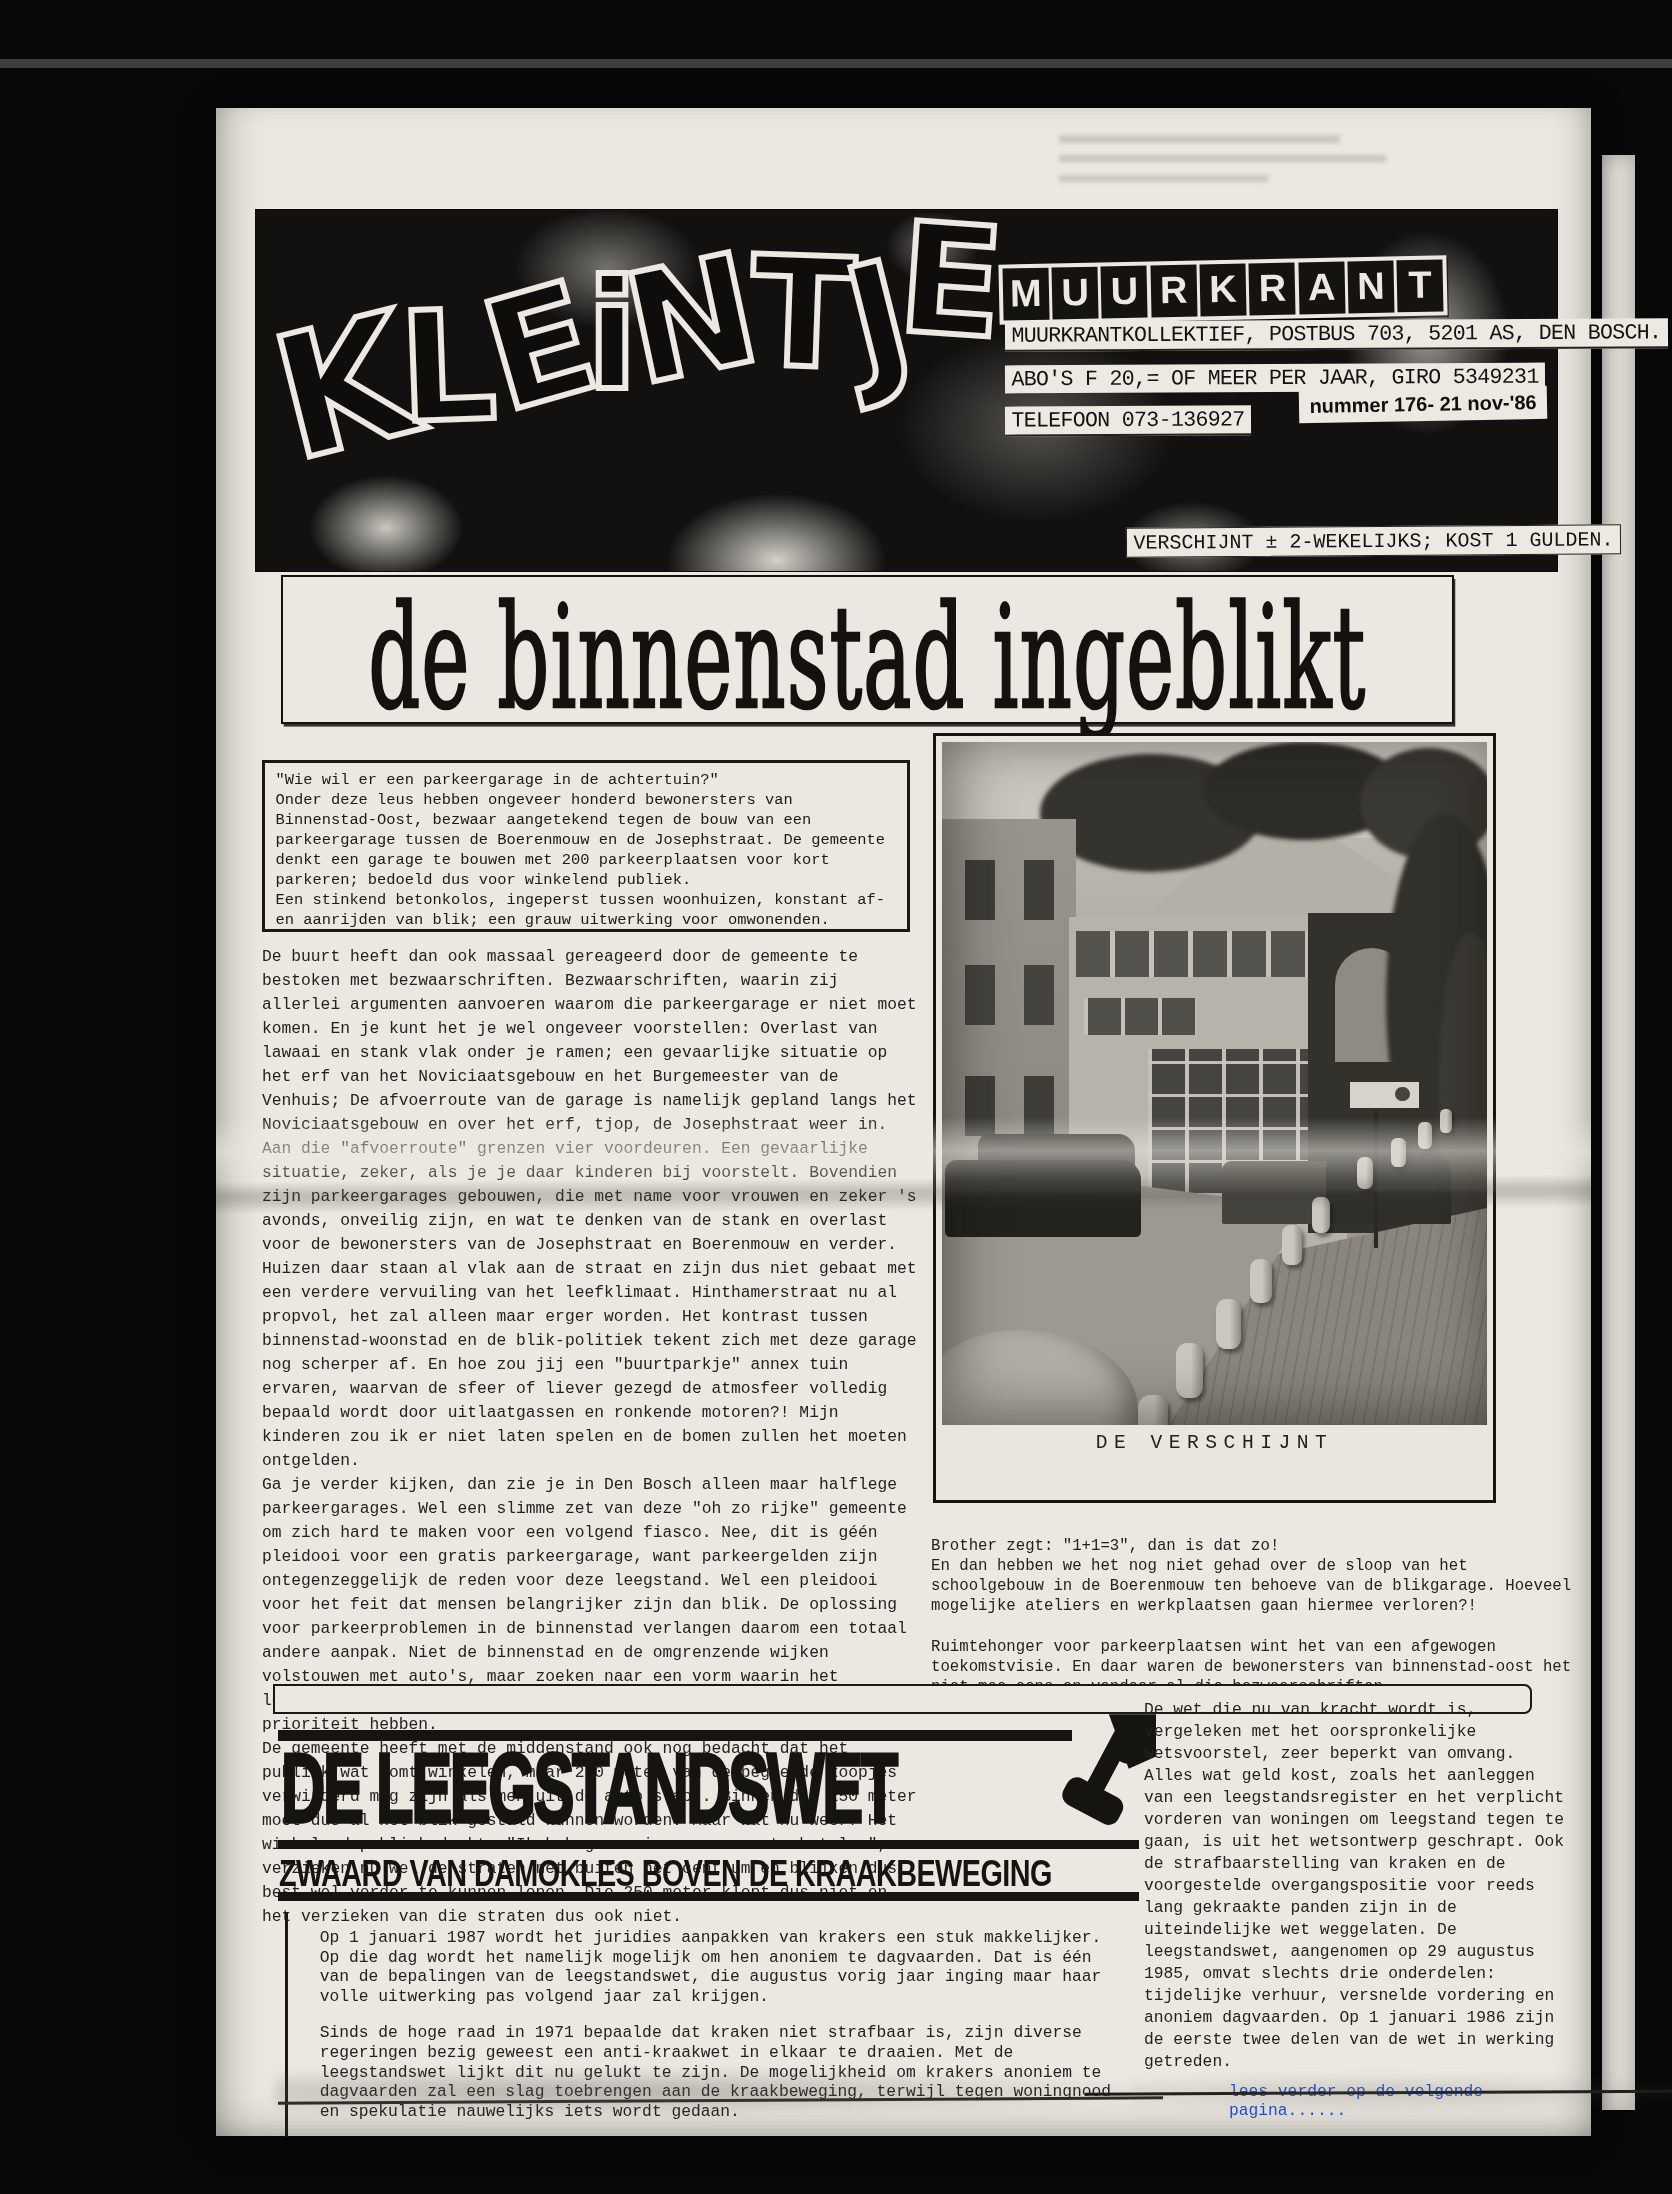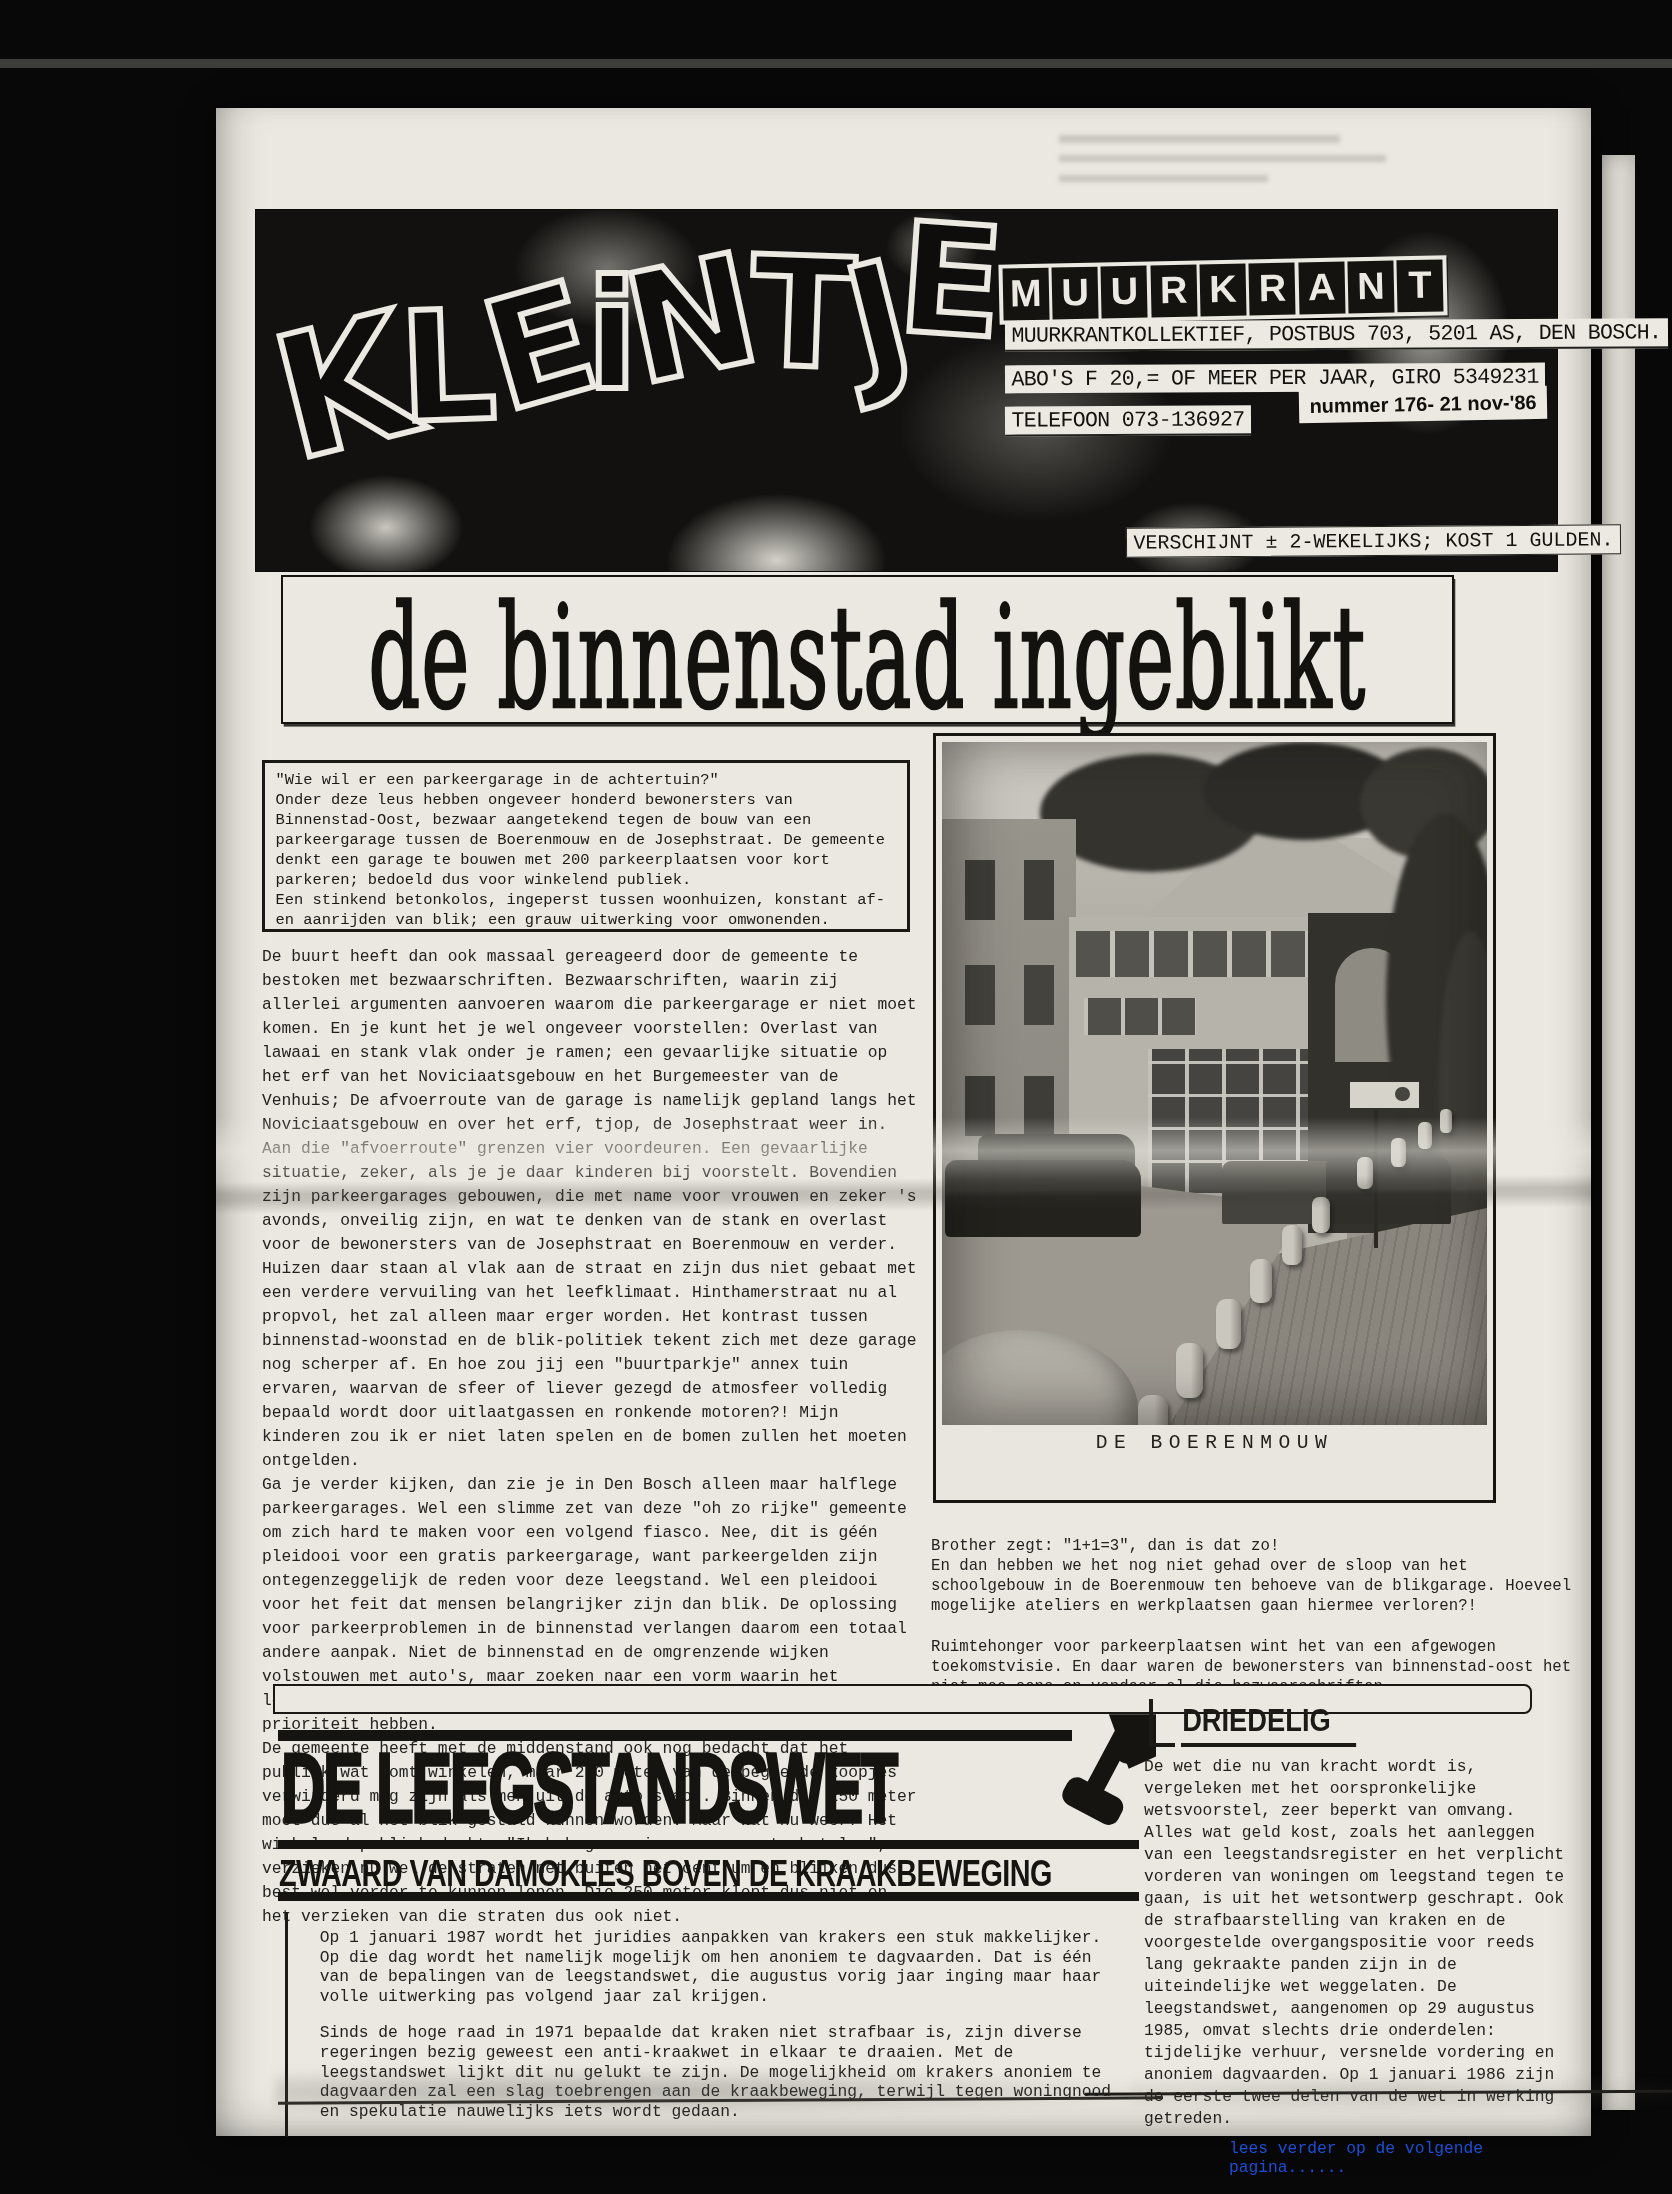--- a/index.html
+++ b/index.html
@@ -251,21 +251,21 @@
         <div class="bollard b3"></div>
         <div class="bollard b4"></div>
         <div class="bollard b5"></div>
         <div class="bollard b6"></div>
         <div class="bollard b7"></div>
         <div class="bollard b8"></div>
         <div class="bollard b9"></div>
         <div class="bollard b10"></div>
         <div class="photo-vignette"></div>
       </div>
-      <div class="photo-caption">DE BOERENMOUW</div>
+      <div class="photo-caption">DE VERSCHIJNT</div>
     </div>
 
     <div class="col-right">
       <p>Brother zegt: "1+1=3", dan is dat zo!</p>
       <p>En dan hebben we het nog niet gehad over de sloop van het schoolgebouw in de Boerenmouw ten behoeve van de blikgarage. Hoeveel mogelijke ateliers en werkplaatsen gaan hiermee verloren?!</p>
       <p class="spaced">Ruimtehonger voor parkeerplaatsen wint het van een afgewogen toekomstvisie. En daar waren de bewonersters van binnenstad-oost het niet mee eens en vandaar al die bezwaarschriften.</p>
     </div>
 
     <div class="blank-bar"></div>
 
@@ -283,24 +283,20 @@
       <div class="a2-bar bar-bot"></div>
     </div>
 
     <div class="a2-text">
       <p>Op 1 januari 1987 wordt het juridies aanpakken van krakers een stuk makkelijker. Op die dag wordt het namelijk mogelijk om hen anoniem te dagvaarden. Dat is één van de bepalingen van de leegstandswet, die augustus vorig jaar inging maar haar volle uitwerking pas volgend jaar zal krijgen.</p>
       <p class="spaced">Sinds de hoge raad in 1971 bepaalde dat kraken niet strafbaar is, zijn diverse regeringen bezig geweest een anti-kraakwet in elkaar te draaien. Met de leegstandswet lijkt dit nu gelukt te zijn. De mogelijkheid om krakers anoniem te dagvaarden zal een slag toebrengen aan de kraakbeweging, terwijl tegen woningnood en spekulatie nauwelijks iets wordt gedaan.</p>
     </div>
     <div class="a2-rule"></div>
 
     <div class="sidebar">
-      <div class="sb-head">
-        <div class="sb-bracket"></div>
-        <span class="sb-title">DRIEDELIG</span>
-      </div>
       <p class="sb-text">De wet die nu van kracht wordt is, vergeleken met het oorspronkelijke wetsvoorstel, zeer beperkt van omvang. Alles wat geld kost, zoals het aanleggen van een leegstandsregister en het verplicht vorderen van woningen om leegstand tegen te gaan, is uit het wetsontwerp geschrapt. Ook de strafbaarstelling van kraken en de voorgestelde overgangspositie voor reeds lang gekraakte panden zijn in de uiteindelijke wet weggelaten. De leegstandswet, aangenomen op 29 augustus 1985, omvat slechts drie onderdelen: tijdelijke verhuur, versnelde vordering en anoniem dagvaarden. Op 1 januari 1986 zijn de eerste twee delen van de wet in werking getreden.</p>
       <div class="sb-cont">lees verder op de volgende pagina......</div>
       <div class="sb-rule"></div>
     </div>
 
     <div class="fade-band"></div>
     <div class="crease"></div>
     <div class="smudge sm1"></div>
     <div class="smudge sm2"></div>
   </div>

